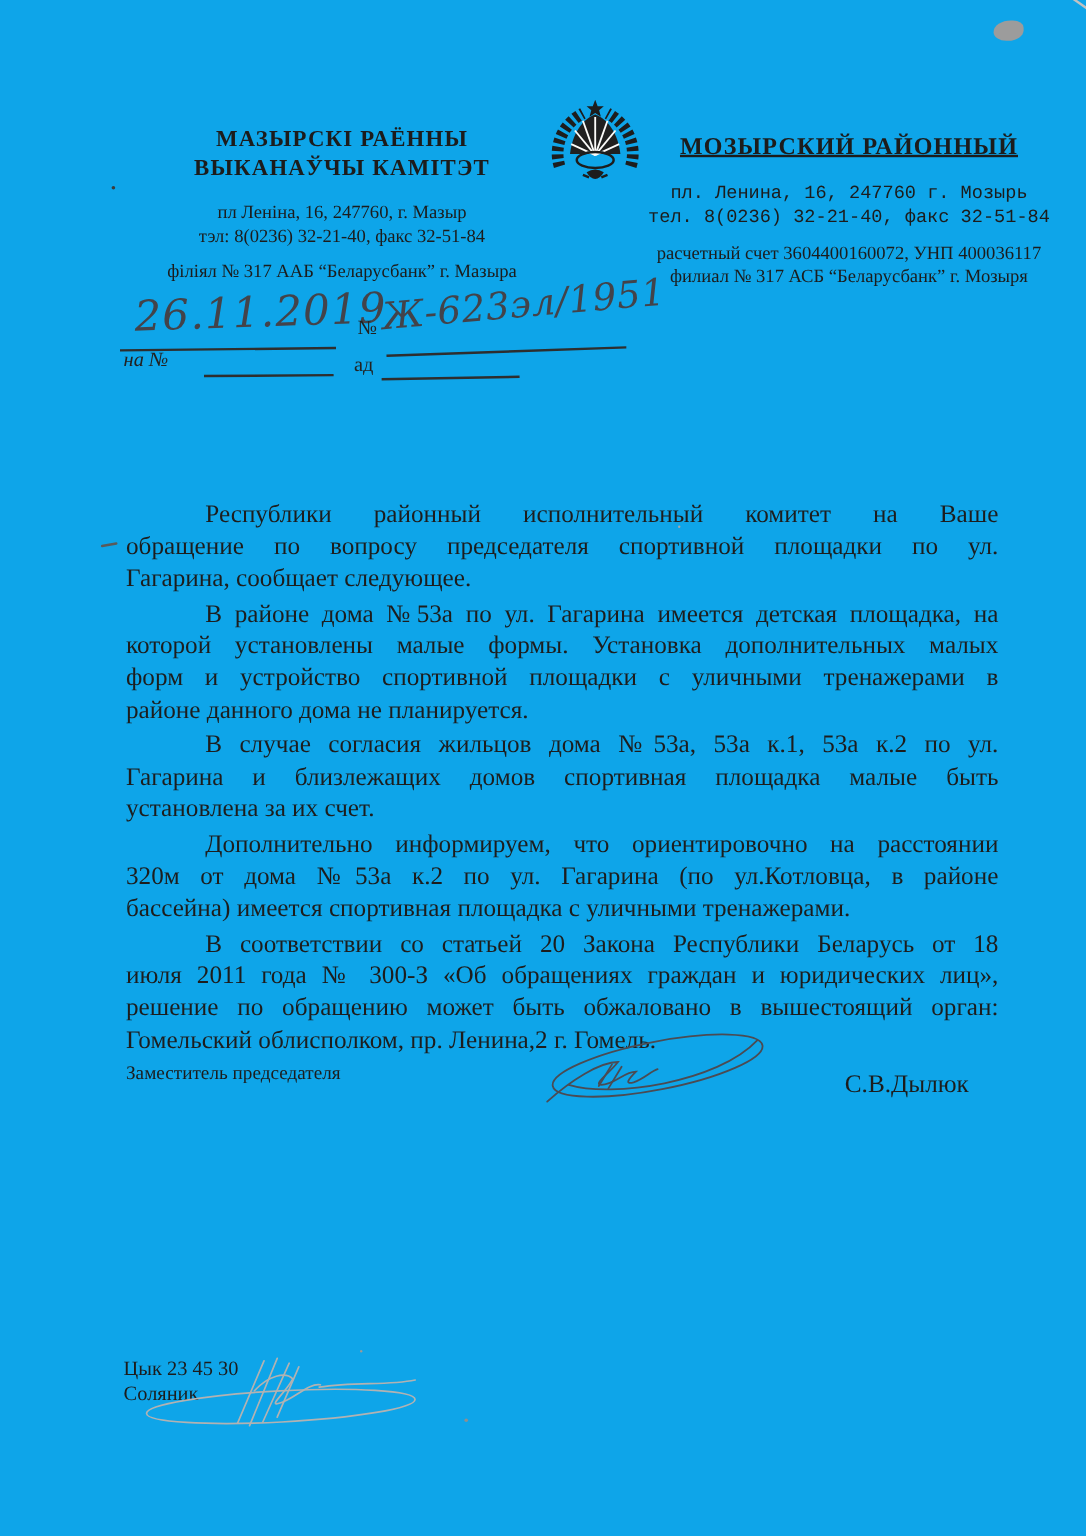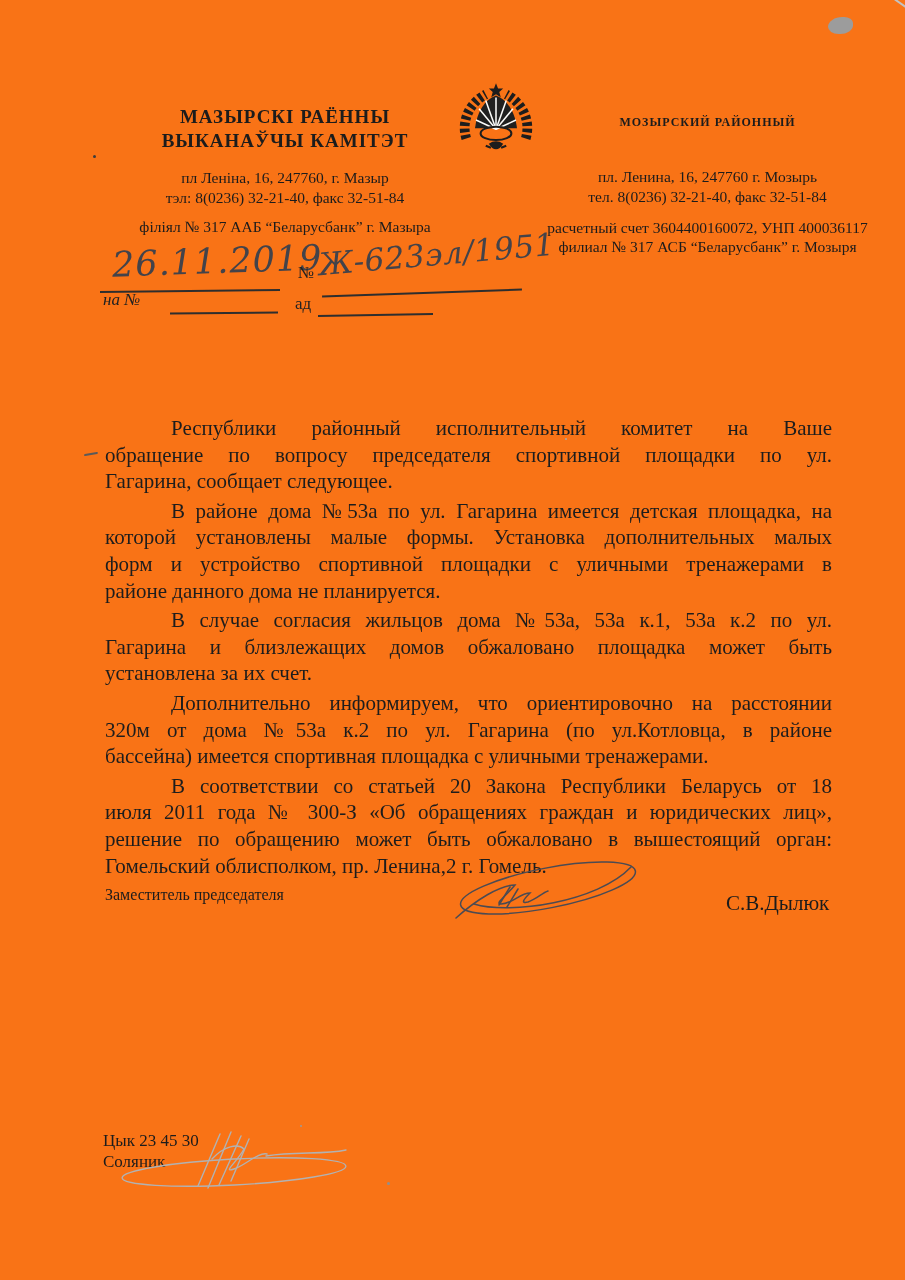--- a/index.html
+++ b/index.html
@@ -1,30 +1,30 @@
 <!DOCTYPE html>
 <html><head>
 <meta charset="utf-8">
 <style>
   html,body{margin:0;padding:0;background:#e8e8e6;}
   .page{
     position:relative;width:905px;height:1280px;margin:0 auto;
-    background:#f97316;overflow:hidden;
+    background:#0ea5e9;overflow:hidden;
     font-family:"Liberation Serif",serif;color:#1c1c1c;
   }
   
   .hdr-block{position:absolute;text-align:center;}
   .hdr-left{left:95px;top:105px;width:380px;}
   .hdr-right{left:515px;top:110px;width:385px;}
   .hdr-title{font-weight:bold;letter-spacing:1px;}
   .hdr-left .hdr-title{font-size:19px;line-height:24px;}
-  .hdr-right .hdr-title{font-size:12px;line-height:25px;}
+  .hdr-right .hdr-title{font-size:20px;line-height:25px;text-decoration:underline;}
   .hdr-addr{font-size:15.5px;line-height:20px;}
   .hdr-left .hdr-addr{margin-top:15px;}
-  .hdr-right .hdr-addr{margin-top:32px;}
+  .hdr-right .hdr-addr{margin-top:16px;font-family:Liberation Mono, monospace;}
   .hdr-bank{font-size:15.5px;line-height:19px;}
   .hdr-left .hdr-bank{margin-top:9px;}
   .hdr-right .hdr-bank{margin-top:11px;}
   .emblem{position:absolute;left:455px;top:82px;width:82px;height:72px;}
   
   .hand{
     font-family:"DejaVu Serif",serif;font-style:italic;color:#43434a;
     position:absolute;white-space:nowrap;
   }
   .hand-date{left:112px;top:241px;font-size:35px;transform:rotate(-2deg);letter-spacing:1px;}
@@ -42,21 +42,21 @@
   .body-text{
     position:absolute;left:105px;top:415px;width:727px;
     font-size:21px;line-height:26.6px;color:#1d1d1d;
   }
   .para{margin:0 0 3px 0;}
   .line{text-align:justify;}
   .line.just{text-align-last:justify;}
   .line.first{text-indent:66px;}
   
   .sig-title{position:absolute;left:105px;top:886px;font-size:16px;}
-  .sig-name{position:absolute;left:726px;top:891px;font-size:21px;}
+  .sig-name{position:absolute;left:704px;top:891px;font-size:21px;}
   .sig-main{position:absolute;left:448px;top:852px;width:195px;height:72px;}
   
   .foot-phone{position:absolute;left:103px;top:1131px;font-size:17px;}
   .foot-name{position:absolute;left:103px;top:1152px;font-size:17px;}
   .sig-foot{position:absolute;left:116px;top:1128px;width:252px;height:66px;}
   
   .smudge{
     position:absolute;left:828px;top:17px;width:25px;height:17px;
     background:#9c9c9c;border-radius:62% 38% 55% 45%;filter:blur(0.6px);
   }
@@ -136,21 +136,21 @@
         <div class="line">Гагарина, сообщает следующее.</div>
       </div>
       <div class="para">
         <div class="line just first">В районе дома №53а по ул. Гагарина имеется детская площадка, на</div>
         <div class="line just">которой установлены малые формы. Установка дополнительных малых</div>
         <div class="line just">форм и устройство спортивной площадки с уличными тренажерами в</div>
         <div class="line">районе данного дома не планируется.</div>
       </div>
       <div class="para">
         <div class="line just first">В случае согласия жильцов дома №53а, 53а к.1, 53а к.2 по ул.</div>
-        <div class="line just">Гагарина и близлежащих домов обжаловано площадка может быть</div>
+        <div class="line just">Гагарина и близлежащих домов спортивная площадка малые быть</div>
         <div class="line">установлена за их счет.</div>
       </div>
       <div class="para">
         <div class="line just first">Дополнительно информируем, что ориентировочно на расстоянии</div>
         <div class="line just">320м от дома №53а к.2 по ул. Гагарина (по ул.Котловца, в районе</div>
         <div class="line">бассейна) имеется спортивная площадка с уличными тренажерами.</div>
       </div>
       <div class="para">
         <div class="line just first">В соответствии со статьей 20 Закона Республики Беларусь от 18</div>
         <div class="line just">июля 2011 года № 300-З «Об обращениях граждан и юридических лиц»,</div>

